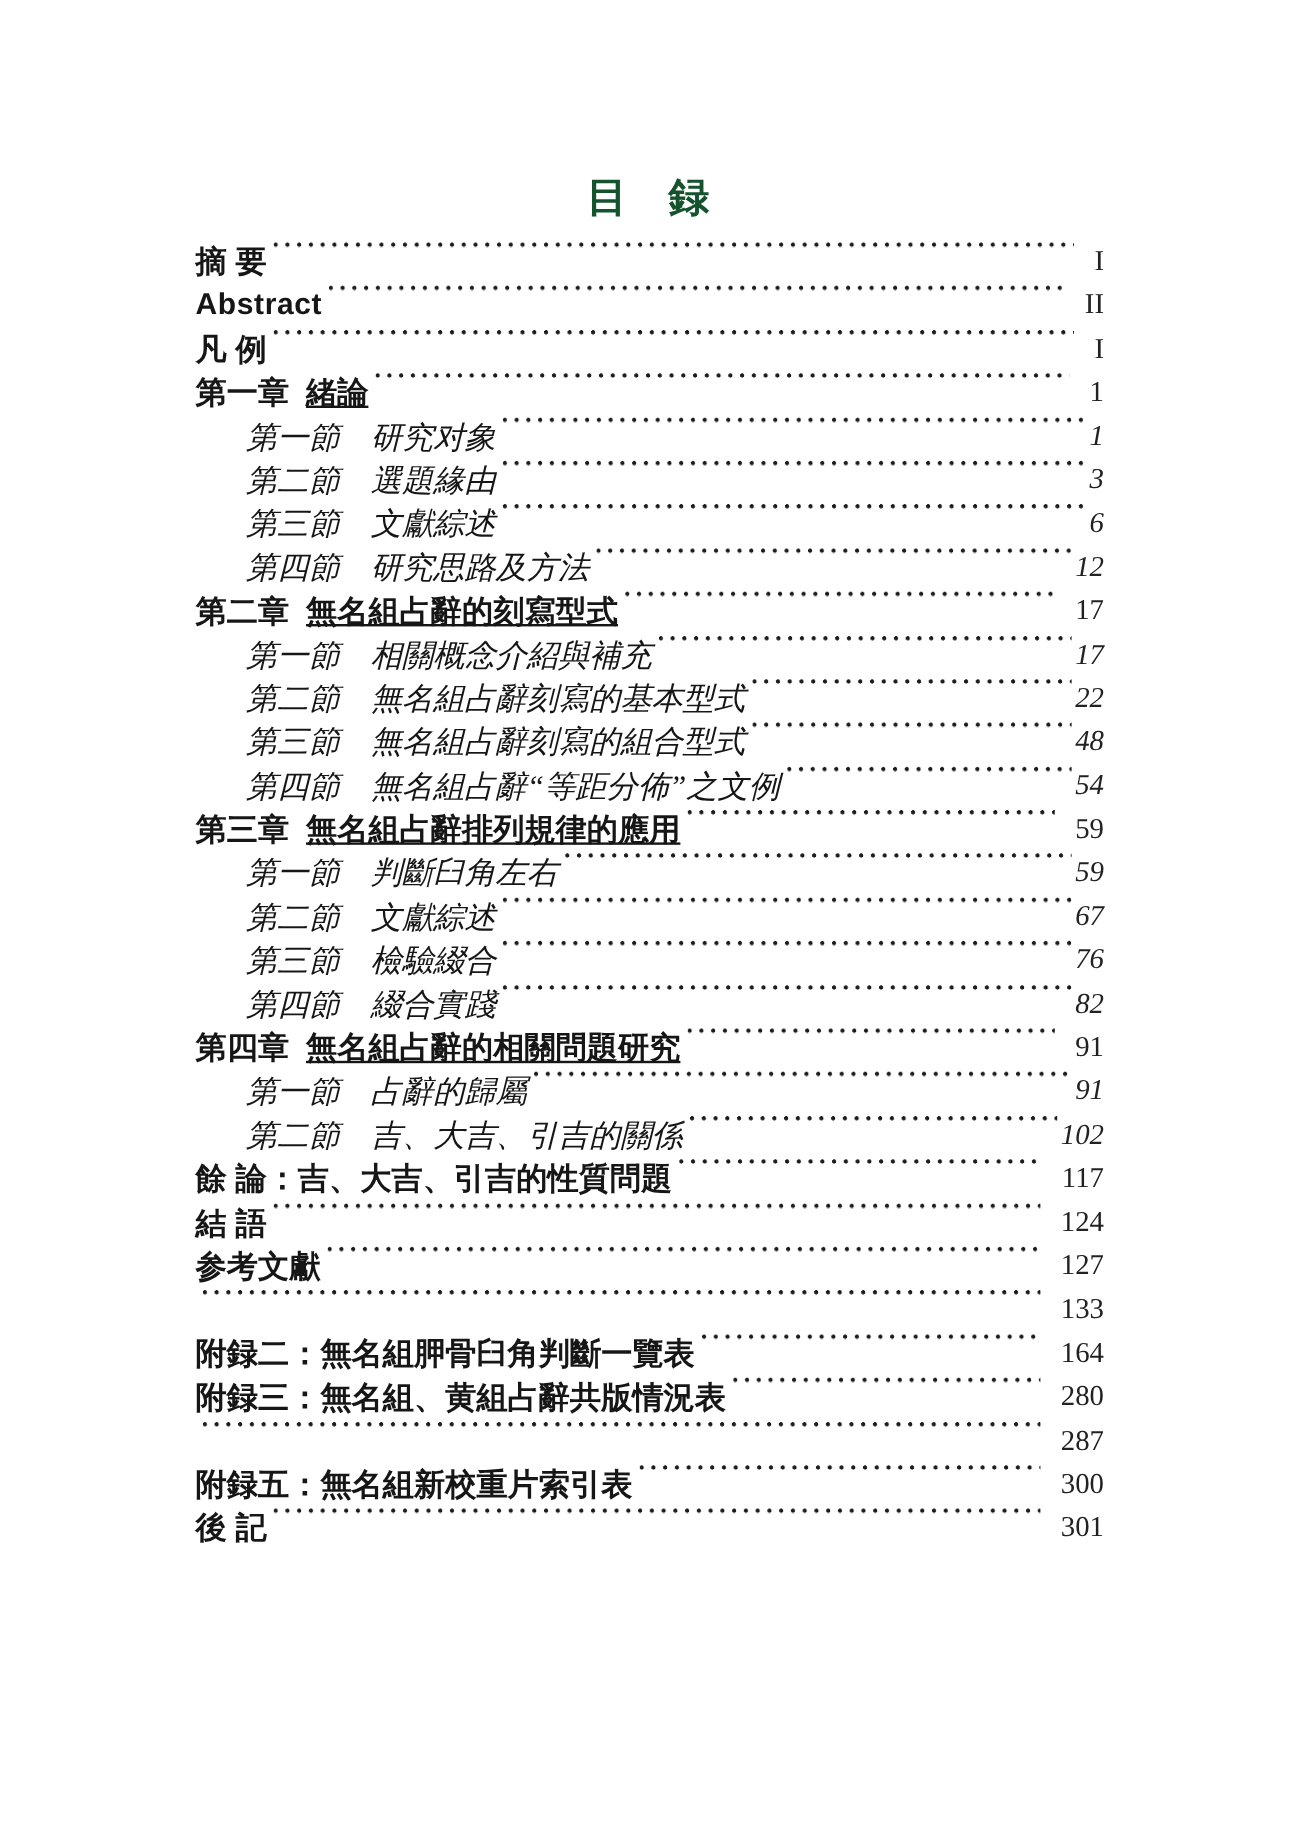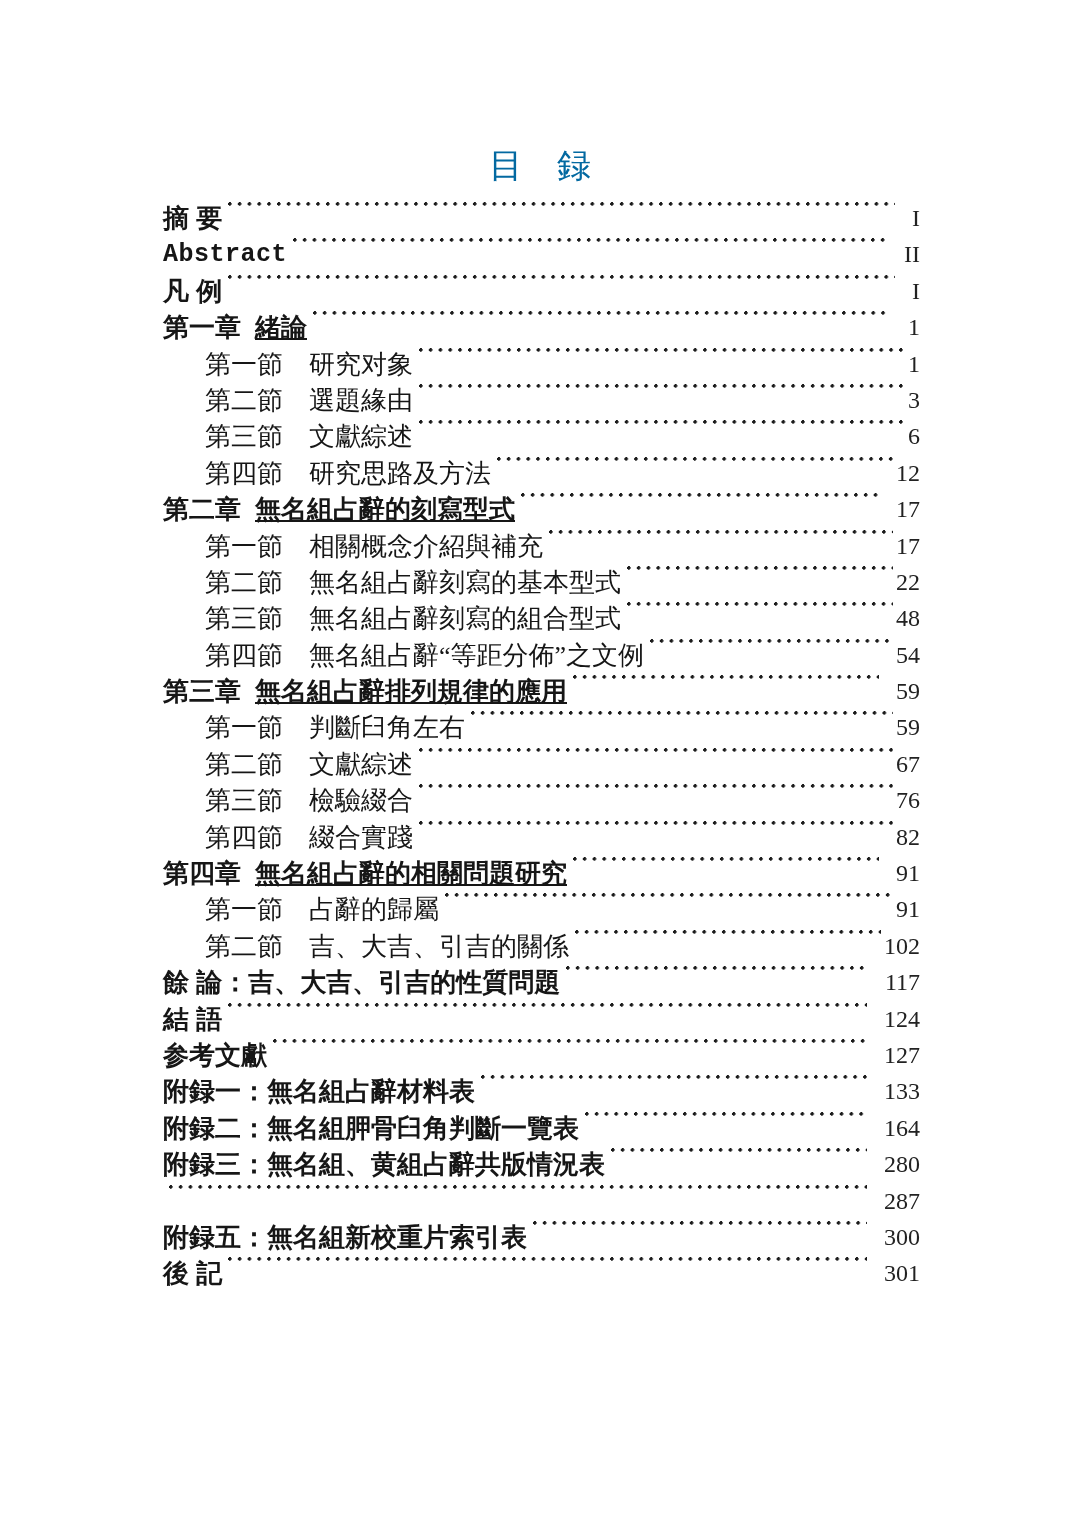--- a/index.html
+++ b/index.html
@@ -17,24 +17,24 @@
     overflow: hidden;
   }
   .doc-title {
     position: absolute;
     top: 144px;
     left: 0;
     width: 100%;
     margin: 0;
     text-align: center;
     font-size: 34px;
-    font-weight: 400;
+    font-weight: 700;
     line-height: 44px;
     font-family: "Liberation Serif", serif;
-    color: #0369a1;
+    color: #14532d;
   }
   .toc {
     position: absolute;
     top: 202px;
     left: 163px;
     right: 160px;
   }
   .row {
     display: flex;
     height: 36.4px;
@@ -46,27 +46,28 @@
   
   .row.b {
     font-weight: bold;
     font-family: "Liberation Sans", sans-serif;
   }
   
   .row.section {
     padding-left: 42px;
     font-weight: normal;
     font-family: "Liberation Serif", serif;
+    font-style: italic;
   }
   .row .label { flex: 0 0 auto; }
   .row .ttl   { flex: 0 0 auto; }
   .row.chapter .ttl.with-label { margin-left: 14px; text-decoration: underline; }
   .row.section .ttl.with-label { margin-left: 26px; }
   .row.mono .ttl {
-    font-family: Liberation Mono, monospace;
+    font-family: Liberation Sans, sans-serif;
     font-size: 25px;
     letter-spacing: 0.5px;
   }
   .leader {
     flex: 1 1 auto;
     height: 4px;
     margin: 0 3px 8px 6px;
     background-image: radial-gradient(circle at 1.8px 1.9px, #1b1b1b 1.55px, rgba(0,0,0,0) 1.95px);
     background-size: 9.8px 4px;
     background-repeat: repeat-x;
@@ -227,21 +228,20 @@
     <span class="page-num">124</span>
   </div>
       <div class="row back b">
 
     <span class="ttl">参考文獻</span>
     <span class="leader"></span>
     <span class="page-num">127</span>
   </div>
       <div class="row back b">
 
-    <span class="ttl">附録一：無名組占辭材料表</span>
     <span class="leader"></span>
     <span class="page-num">133</span>
   </div>
       <div class="row back b">
 
     <span class="ttl">附録二：無名組胛骨臼角判斷一覽表</span>
     <span class="leader"></span>
     <span class="page-num">164</span>
   </div>
       <div class="row back b">

